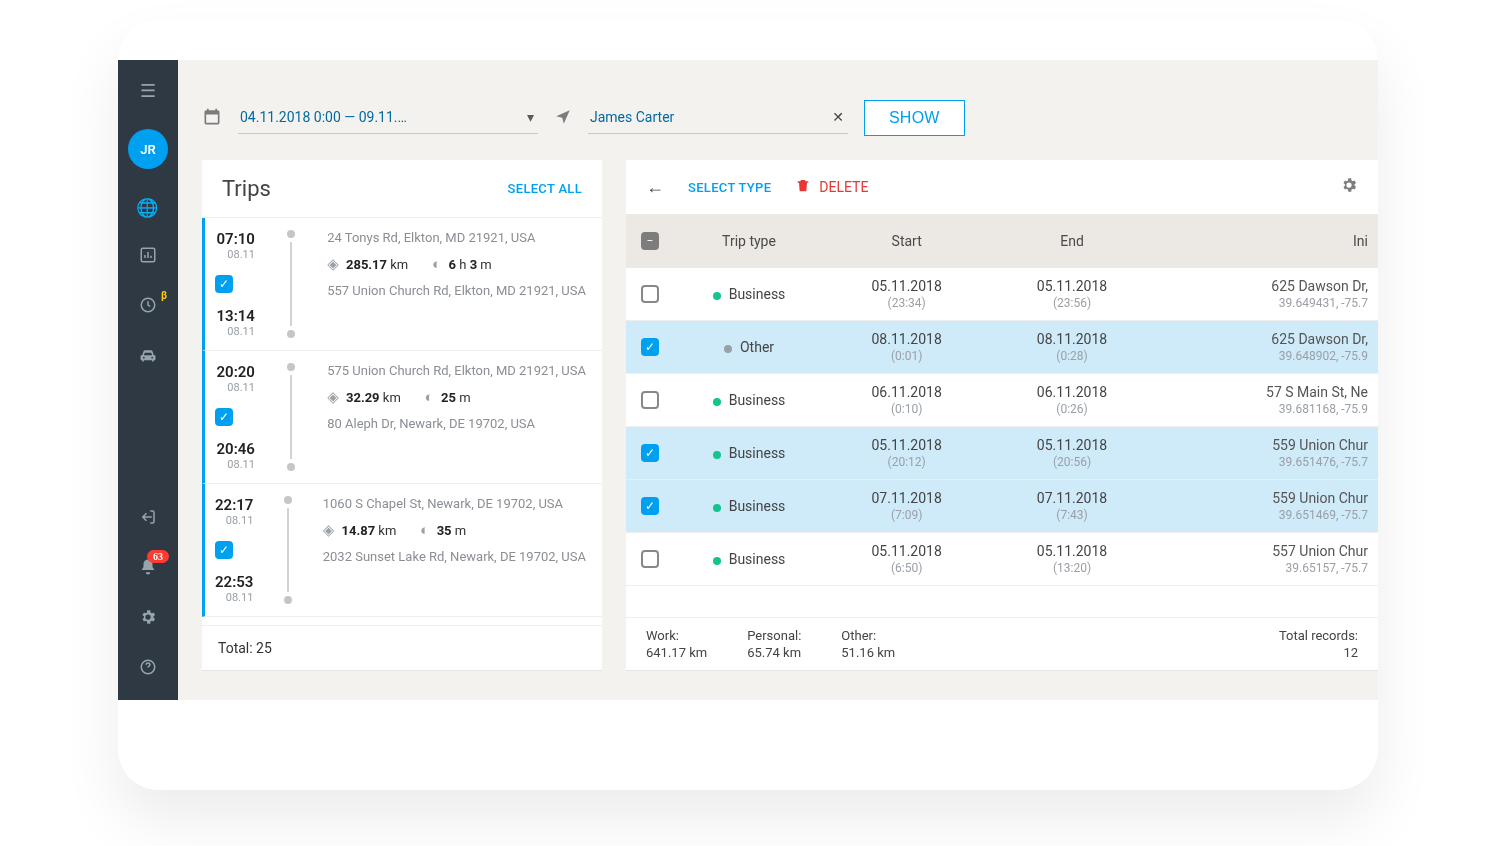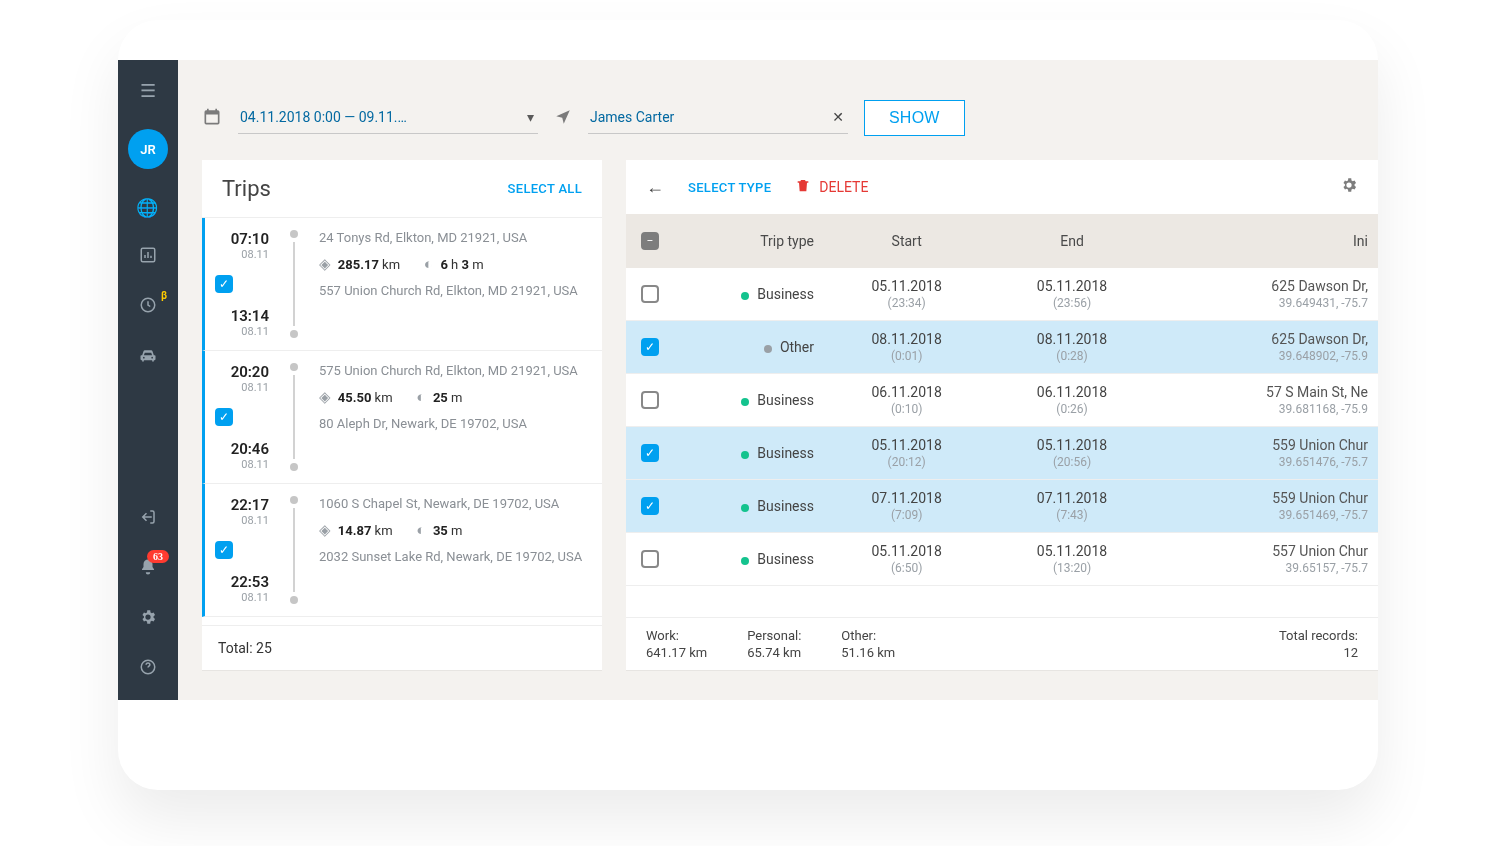--- a/index.html
+++ b/index.html
@@ -85,21 +85,21 @@
   .trips { width: 400px; flex-shrink:0; height: 510px;}
   .trips header {
     display:flex; align-items:center; justify-content:space-between;
     padding: 16px 20px;
   }
   .trips header h2 { font-weight:400; font-size:22px; color:#444; }
   .link-blue { color:#00a0f0; font-weight:500; letter-spacing:.3px; cursor:pointer; font-size:13px; }
 
   .trip-list { flex:1; overflow:auto; border-top:1px solid #eee; }
   .trip {
-    display:flex; gap:14px; padding: 12px 16px 12px 10px;
+    display:flex; gap:28px; padding: 12px 16px 12px 10px;
     border-bottom:1px solid #eee; border-left:3px solid #00a0f0;
   }
   .trip .times { width: 54px; display:flex; flex-direction:column; gap:14px; text-align:right; }
   .trip .t { font-size:15px; color:#222; font-weight:600; }
   .trip .d { font-size:11px; color:#9aa0a6; }
   .checkbox, .cb {
     width:18px; height:18px; border-radius:4px; border:2px solid #888; display:inline-flex;
     align-items:center; justify-content:center; background:#fff; cursor:pointer; vertical-align:middle;
   }
   .checkbox.checked, .cb.checked { background:#00a0f0; border-color:#00a0f0; color:#fff; }
@@ -137,21 +137,21 @@
   .toolbar .gear { color:#7d7d7d; font-size:18px; cursor:pointer;}
   .toolbar .del { display:flex; align-items:center; gap:8px; cursor:pointer;}
 
   .grid { flex:1; overflow:auto; }
   table { width: 100%; border-collapse:collapse; }
   thead th {
     background:#ece8e3; text-align:center; font-weight:400; color:#4a4a4a;
     padding: 18px 10px; font-size:14px; position:sticky; top:0;
   }
   thead th.sel, tbody td.sel { width:48px; }
-  thead th.type, tbody td.type { text-align:right; padding-left:10px; width:150px;margin-top:33px;}
+  thead th.type, tbody td.type { text-align:center; padding-left:10px; width:150px;margin-top:33px;}
   tbody td {
     text-align:center; padding: 10px 10px; border-bottom:1px solid #eee; color:#444; font-size:14px;
     white-space:nowrap;
   }
   tbody td.loc { text-align:right; color:#555; padding-right:10px; overflow:hidden; text-overflow:ellipsis; max-width:160px;}
   tbody td.loc .coords { color:#9aa0a6; font-size:12px;}
   tbody td .sub { color:#9aa0a6; font-size:12px; display:block; margin-top:2px;}
   tbody tr.selected td { background:#cfeaf9; }
   .type-dot { width:8px; height:8px; border-radius:50%; display:inline-block; margin-right:8px; vertical-align:middle;}
   .green { background:#14c38e;}
@@ -293,21 +293,21 @@
                   </div>
       </div>
       <div class="timeline">
         <span class="dot"></span>
                   <span class="bar"></span>
                   <span class="dot"></span>
       </div>
       <div class="info">
         <div class="addr">575 Union Church Rd, Elkton, MD 21921, USA</div>
         <div class="metarow">
-          <span><span class="u-icon">◈</span> <b>45.50</b> km</span>
+          <span><span class="u-icon">◈</span> <b>32.29</b> km</span>
           <span><span class="u-icon">◐</span> <b>25</b> m</span>
         </div>
         <div class="addr">80 Aleph Dr, Newark, DE 19702, USA</div>
       </div>
     </div>
     <div class="trip">
       <div class="times">
         <div>
                     <div class="t">22:17</div>
              <div class="d">08.11</div>

